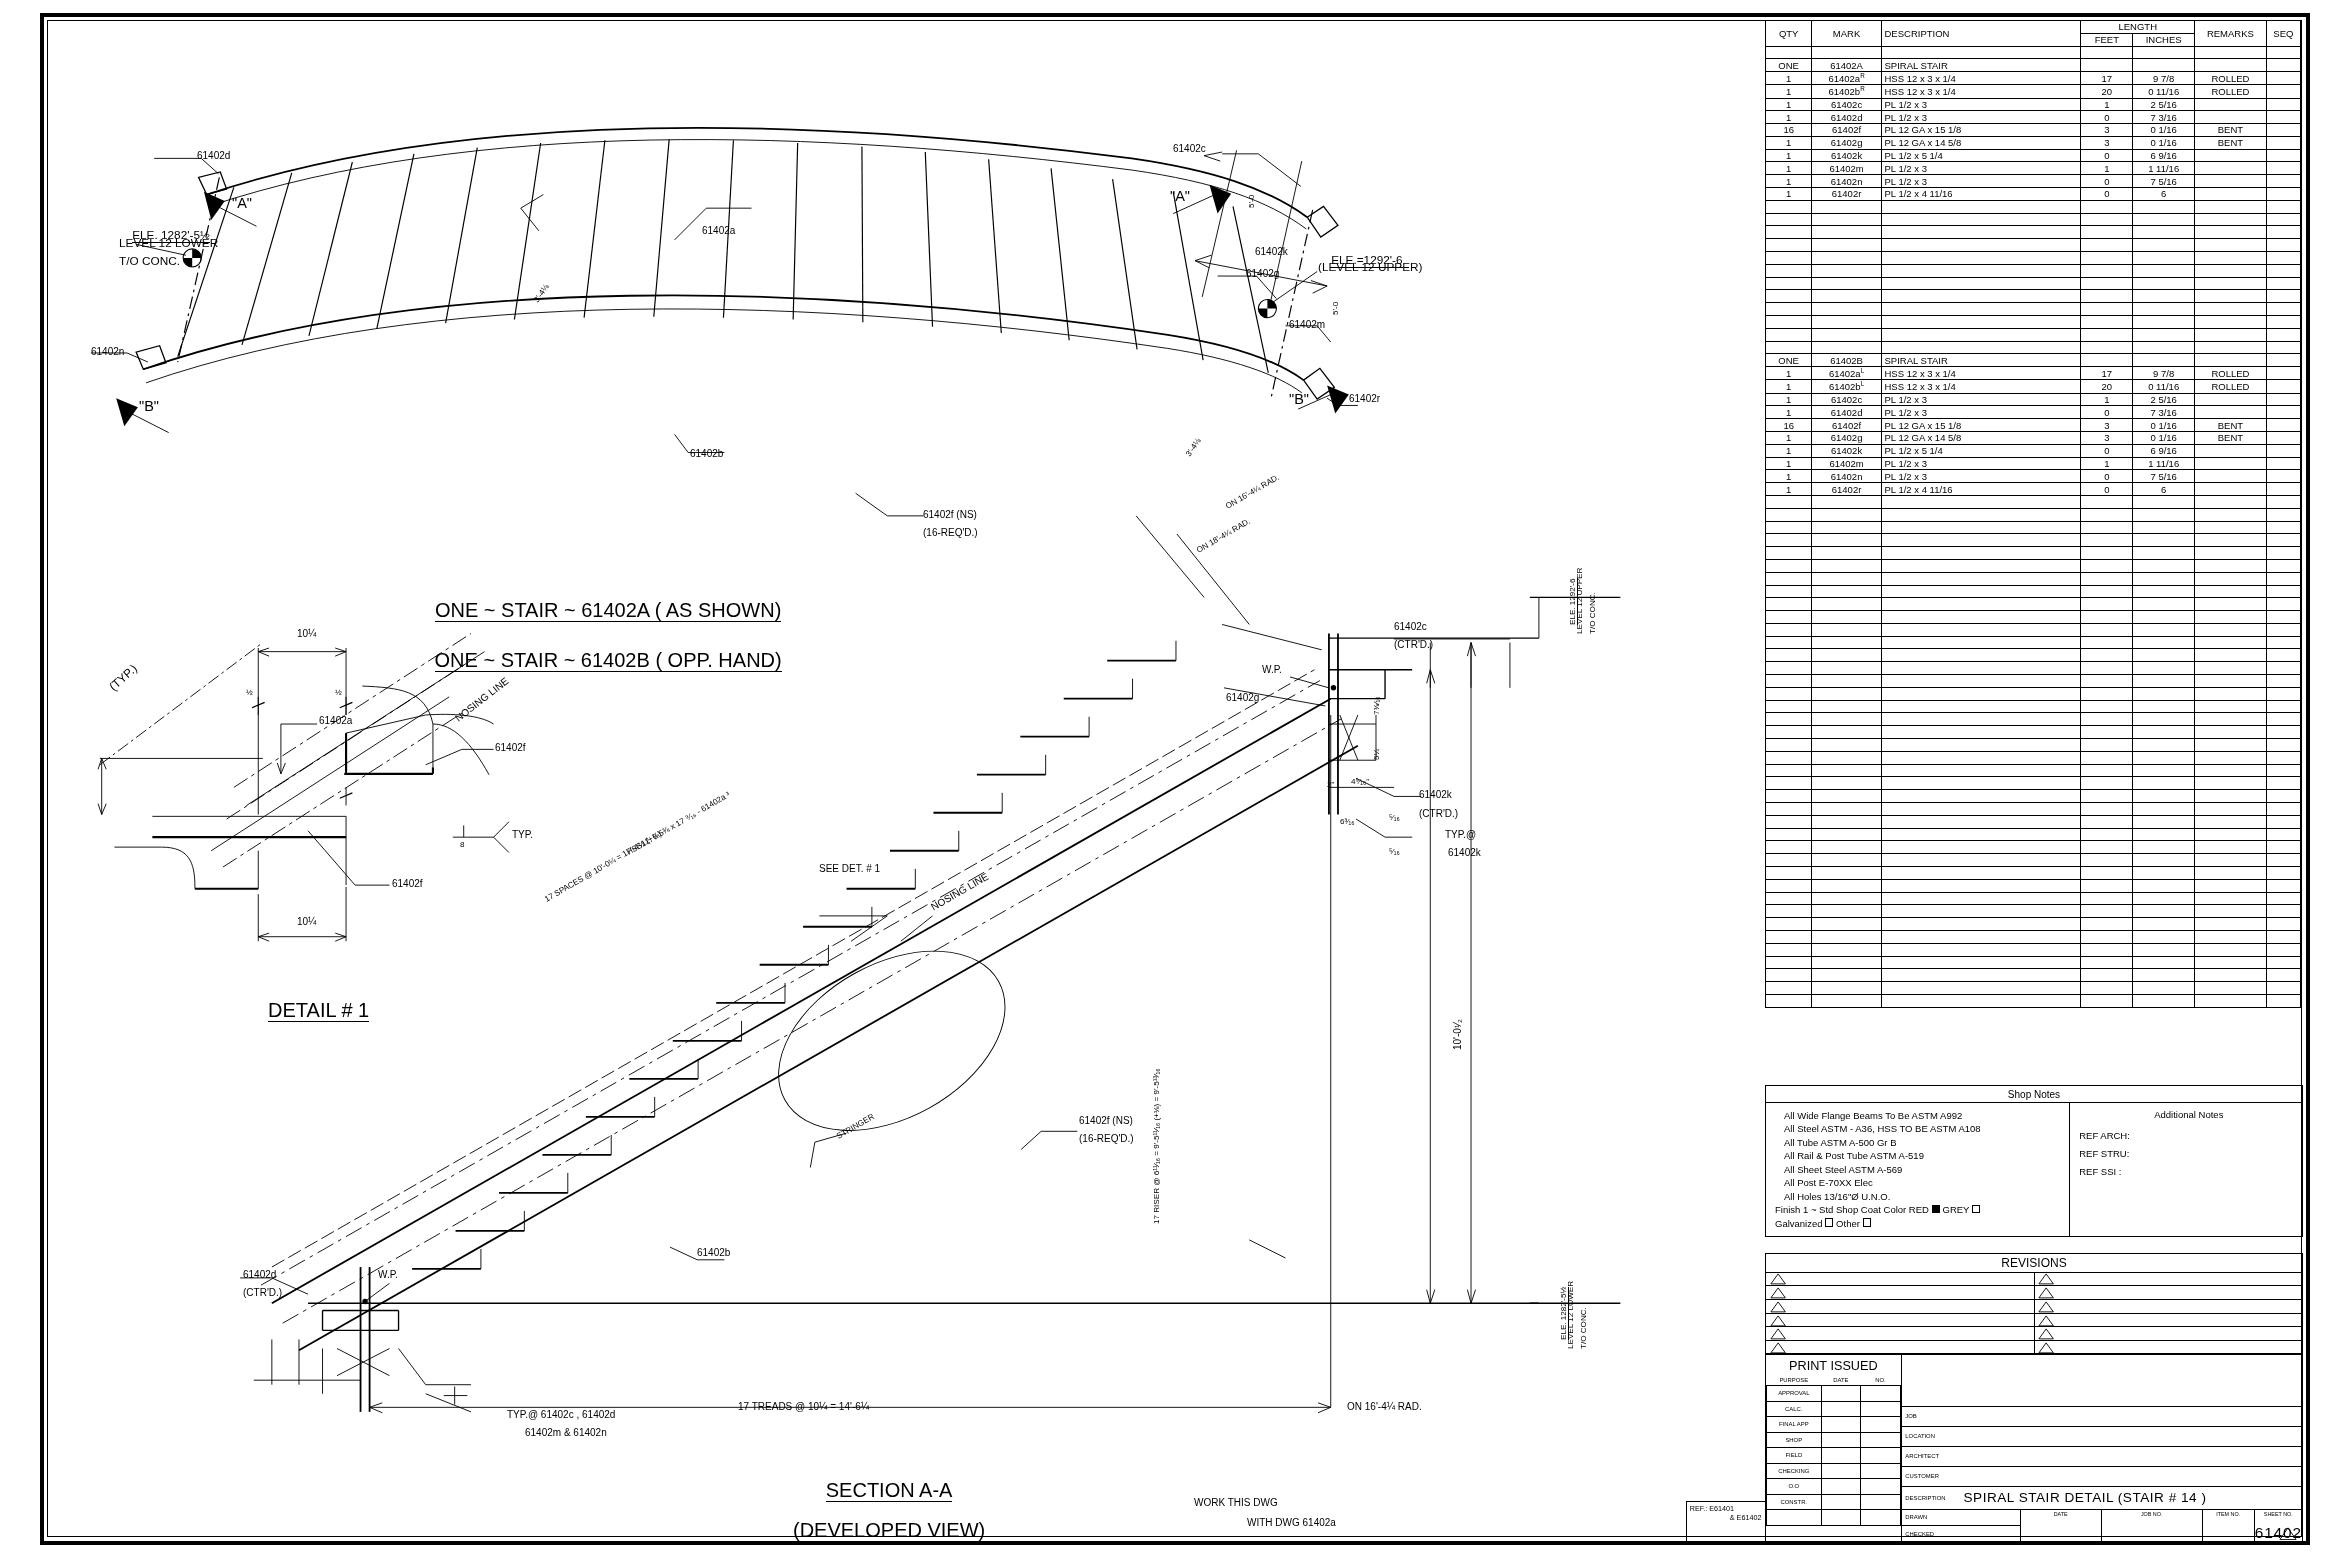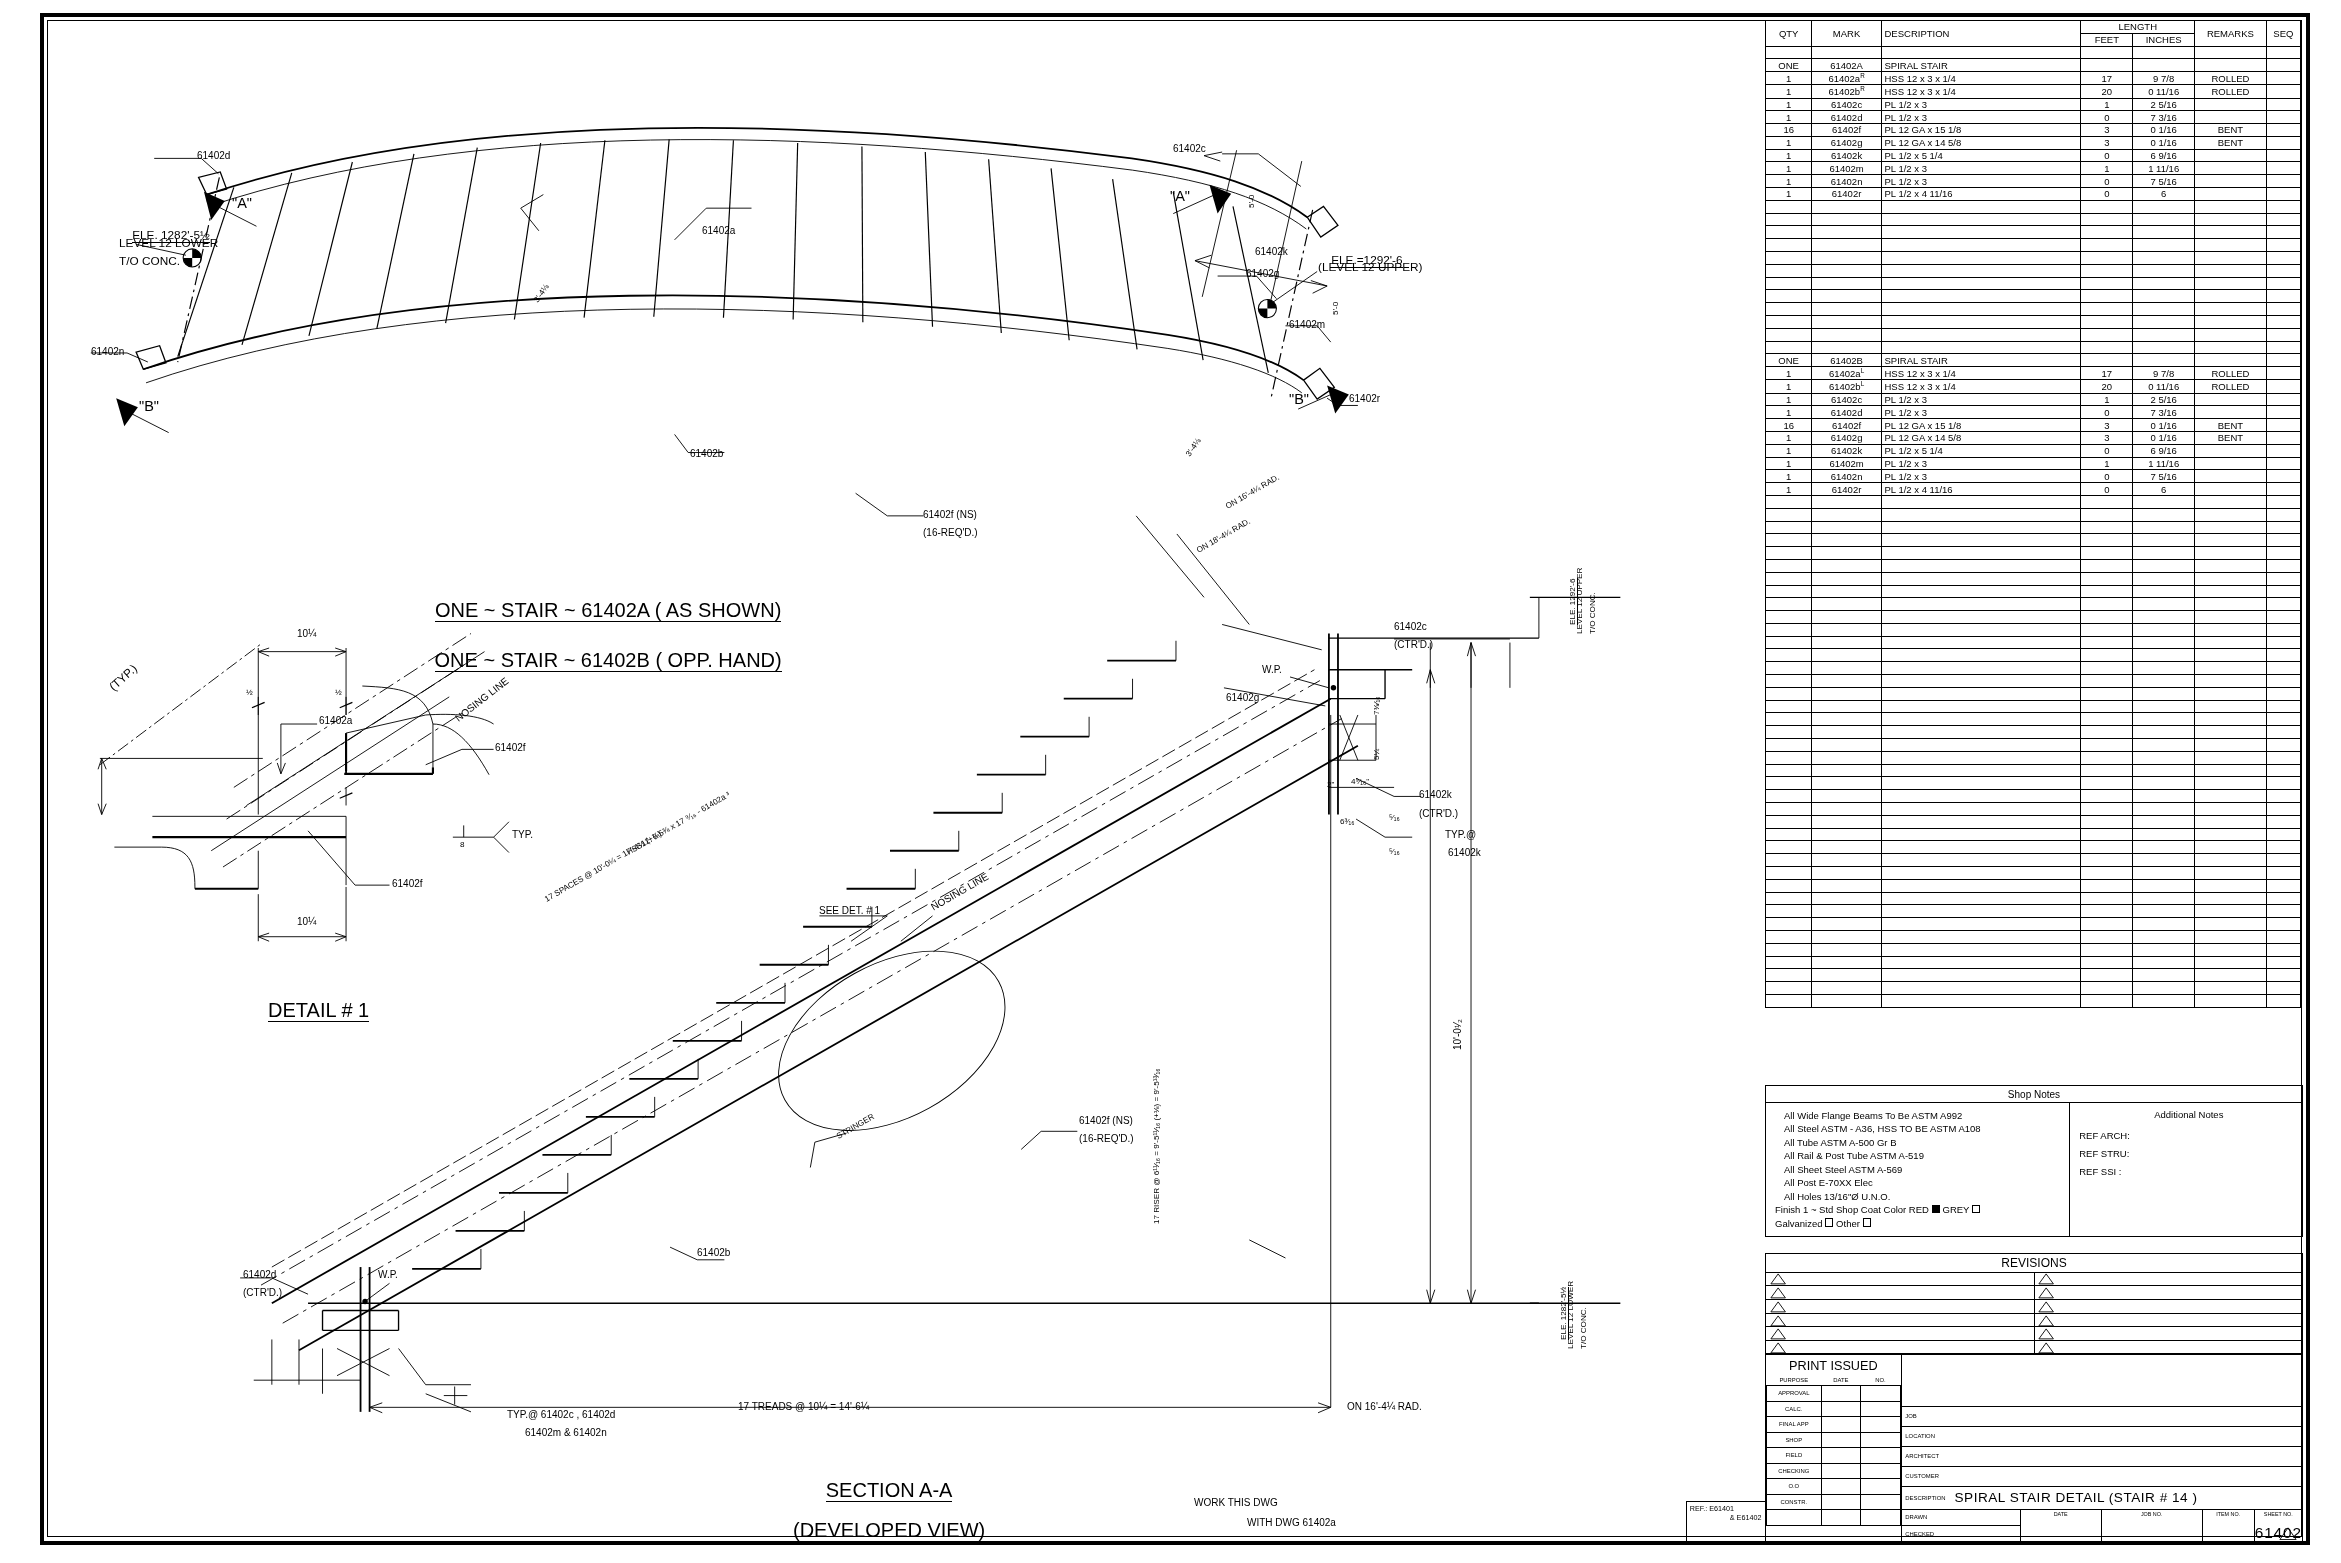--- a/index.html
+++ b/index.html
@@ -78,21 +78,21 @@
   #tb-left{width:154px;border-right:1.2px solid #000;}
   #tb-left .pi{text-align:center;font-size:12.7px;padding:5.4px 0 1.8px;}
   table.pi{border-collapse:collapse;width:100%;table-layout:fixed;}
   table.pi td{border:0.9px solid #000;height:14.5px;font-size:5.9px;padding:0 1.8px;}
   table.pi td.lbl{width:51px;}
   table.pi tr.head td{border:none;border-bottom:0.9px solid #000;text-align:center;font-size:5.9px;height:10px;}
   #tb-right{flex:1;display:flex;flex-direction:column;}
   .tbrow{border-bottom:0.9px solid #000;height:19px;display:flex;align-items:center;font-size:5.9px;padding-left:3.6px;}
   .tbrow.blank{height:56px;border-bottom:0.9px solid #000;}
   .tbrow.desc{height:23.5px;}
-  .tbrow.desc .big{font-size:13.6px;margin-left:9px;letter-spacing:0.5px;}
+  .tbrow.desc .big{font-size:13.6px;margin-left:18px;letter-spacing:0.5px;}
   .tbfoot{display:flex;flex:1;}
   .tbfoot .cell{border-right:0.9px solid #000;font-size:5.4px;position:relative;}
   .tbfoot .cell:last-child{border-right:none;}
   .tbfoot .lblpair{width:118px;display:flex;flex-direction:column;}
   .tbfoot .lblpair .r{flex:1;border-bottom:0.9px solid #000;display:flex;}
   .tbfoot .lblpair .r:last-child{border-bottom:none;}
   .tbfoot .lblpair .r span{padding-left:3.6px;font-size:5.9px;align-self:center;}
   .tbfoot .lblpair .r .dv{border-left:0.9px solid #000;flex:1;margin-left:auto;}
   .capt{position:absolute;top:1.8px;left:0;width:100%;text-align:center;font-size:5.4px;}
   .sheetno{font-size:15.4px;text-align:center;padding-top:14.5px;letter-spacing:0.9px;}
@@ -447,21 +447,21 @@
   <div class="t xs" style="left:495px;top:742px;">61402f</div>
   <div class="t xs" style="left:392px;top:878px;">61402f</div>
   <div class="t xs" style="left:453px;top:715px;transform:rotate(-38deg);transform-origin:0 0;">NOSING LINE</div>
   <div class="t xs" style="left:512px;top:829px;">TYP.</div>
   <div class="t tiny" style="left:460px;top:840px;">8</div>
 
   <div class="t lg ctr" style="left:208px;top:976px;width:199px;">
     <span class="ul">DETAIL # 1</span>
   </div>
 
-  <div class="t xs" style="left:819px;top:905px;">SEE DET. # 1</div>
+  <div class="t xs" style="left:819px;top:863px;">SEE DET. # 1</div>
   <div class="t xs" style="left:929px;top:903px;transform:rotate(-30deg);transform-origin:0 0;">NOSING LINE</div>
   <div class="t tiny" style="left:625px;top:849px;transform:rotate(-30deg);transform-origin:0 0;">HSS12. 6 5⅜ x 17 ⁹⁄₁₆ - 61402a ³</div>
   <div class="t tiny" style="left:543px;top:896px;transform:rotate(-30deg);transform-origin:0 0;">17 SPACES @ 10'-0¼ = 17'-4½ (+⅛)</div>
   <div class="t tiny" style="left:1152px;top:1224px;transform:rotate(-90deg);transform-origin:0 0;">17 RISER @ 6¹¹⁄₁₆ = 9'-5¹¹⁄₁₆ (+⅛) = 9'-5¹³⁄₁₆</div>
   <div class="t xs" style="left:1452px;top:1050px;transform:rotate(-90deg);transform-origin:0 0;">10'-0¹⁄₂</div>
   <div class="t xs" style="left:738px;top:1401px;">17 TREADS @ 10¼ = 14'-6¼</div>
   <div class="t xs" style="left:1347px;top:1401px;">ON 16'-4¼ RAD.</div>
   <div class="t tiny" style="left:1224px;top:503px;transform:rotate(-30deg);transform-origin:0 0;">ON 16'-4¼ RAD.</div>
   <div class="t tiny" style="left:1195px;top:547px;transform:rotate(-30deg);transform-origin:0 0;">ON 18'-4¼ RAD.</div>
 

